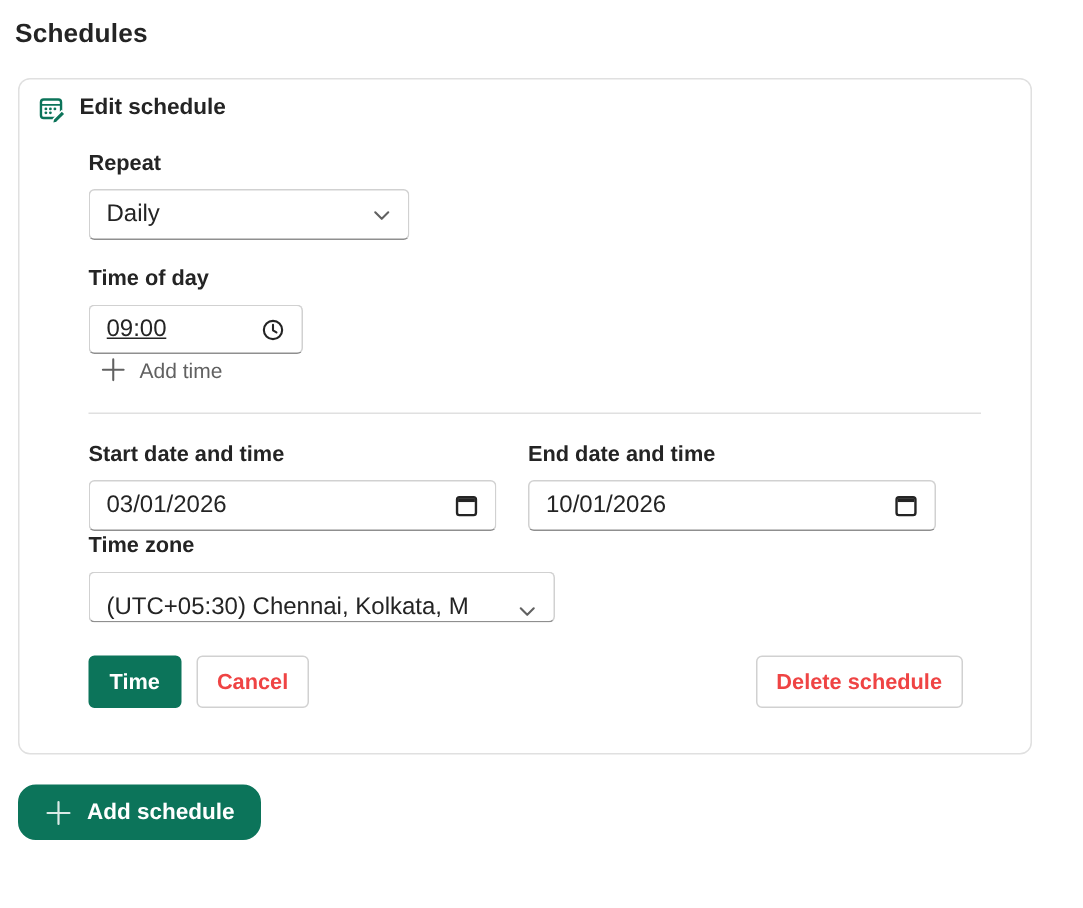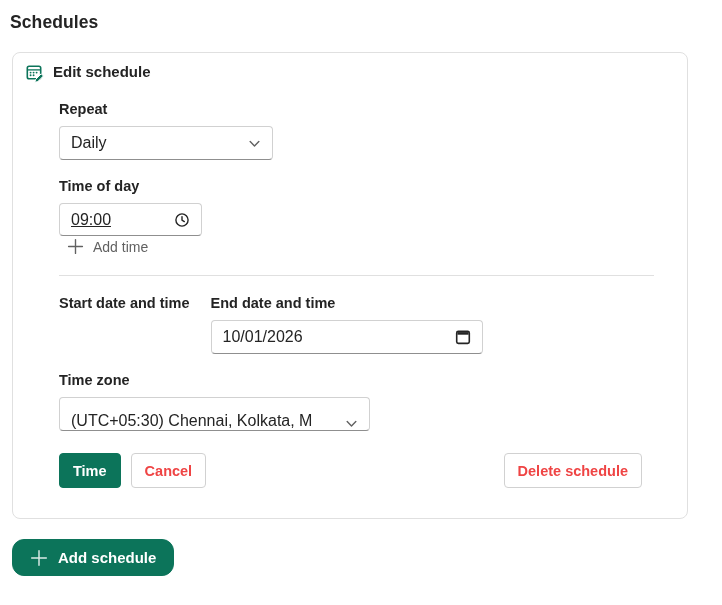--- a/index.html
+++ b/index.html
@@ -48,21 +48,21 @@
   .w-date{width:272px;}
   .w-tz{width:311px;align-items:flex-end;}
   .field .trail-icon{flex:0 0 auto;margin-left:8px;display:flex;align-items:center;}
   .mb-16{margin-bottom:16px;}
   .add-time{
     display:inline-flex;align-items:flex-end;gap:9px;
     background:none;border:none;padding:0;margin:2px 0 20px 8px;
     font-family:inherit;font-size:14px;color:#616161;cursor:pointer;
   }
   .divider{border:none;border-top:1px solid #e0e0e0;margin:0 -12px 17px 0;height:0;}
-  .date-row{display:flex;gap:21px;margin-bottom:16px;}
+  .date-row{display:flex;gap:21px;}
   .date-col{display:flex;flex-direction:column;}
   .actions{display:flex;align-items:center;margin-top:22px;}
   .btn{
     box-sizing:border-box;height:35px;
     border-radius:4px;font-family:inherit;
     font-size:14.5px;font-weight:700;cursor:pointer;
     padding:0 13px;
   }
   .btn-primary{background:var(--accent,#0C745A);color:#fff;border:1px solid var(--accent,#0C745A);}
   .btn-outline{background:#fff;color:#ef4444;border:1px solid #d1d1d1;}
@@ -134,20 +134,29 @@
         </span>
         <span>Add time</span>
       </button>
     </div>
 
     <hr class="divider">
 
     <div class="date-row">
       <div class="date-col">
         <label class="field-label">Start date and time</label>
+        <div class="field w-date" role="textbox">
+          <span class="value">03/01/2026</span>
+          <span class="trail-icon">
+            <svg width="16" height="16" viewBox="0 0 16 16">
+              <rect x="1.7" y="2.4" width="12.6" height="12" rx="1.6" fill="none" stroke="#242424" stroke-width="1.6"></rect>
+              <rect x="2.4" y="3.1" width="11.2" height="2.6" fill="#242424"></rect>
+            </svg>
+          </span>
+        </div>
       </div>
       <div class="date-col">
         <label class="field-label">End date and time</label>
         <div class="field w-date" role="textbox">
           <span class="value">10/01/2026</span>
           <span class="trail-icon">
             <svg width="16" height="16" viewBox="0 0 16 16">
               <rect x="1.7" y="2.4" width="12.6" height="12" rx="1.6" fill="none" stroke="#242424" stroke-width="1.6"></rect>
               <rect x="2.4" y="3.1" width="11.2" height="2.6" fill="#242424"></rect>
             </svg>

